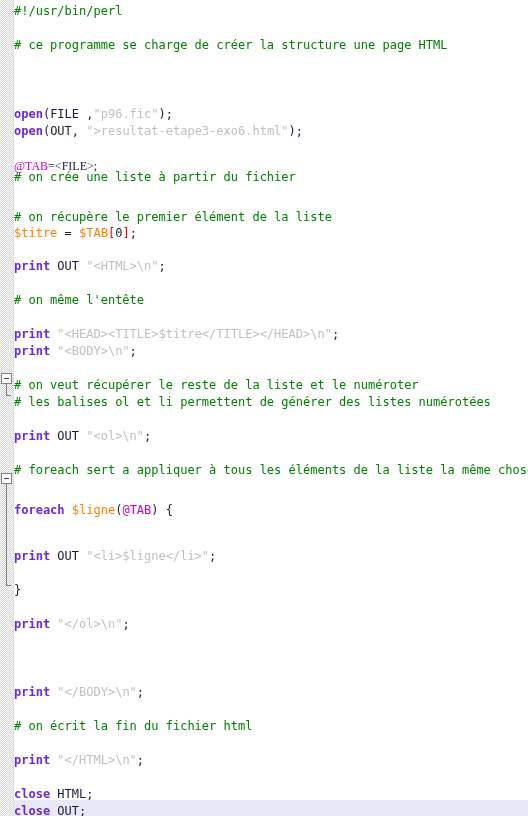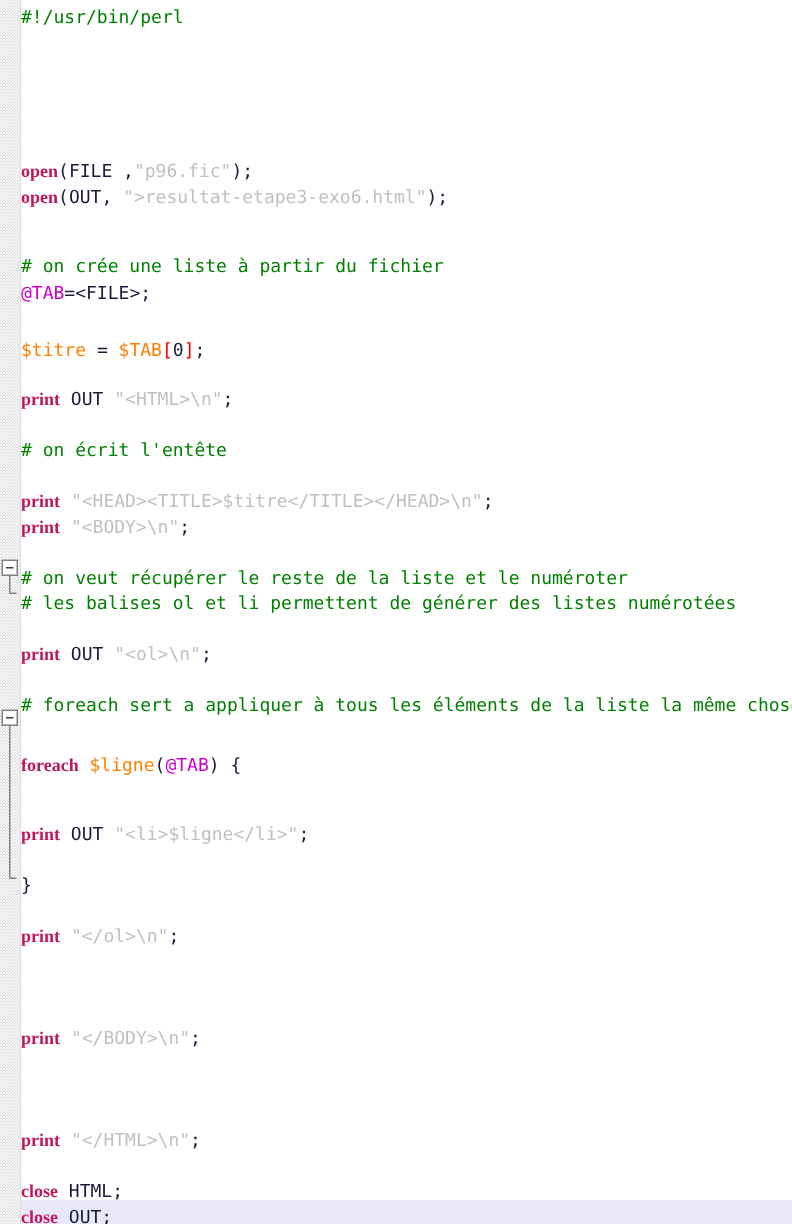--- a/index.html
+++ b/index.html
@@ -44,21 +44,21 @@
   }
   .line{
     position:absolute;left:0;height:22.5px;line-height:22.5px;
     white-space:pre;font-size:12px;
     color:#202020;
   }
   .line.cur{
     left:-14px;padding-left:14px;width:528px;background:#e8e8f8;
   }
   .cm{color:#008000;}
-  .kw{color:#be185d;font-weight:bold;font-family:Liberation Serif, serif;}
+  .kw{color:#6d28d9;font-weight:bold;}
   .str{color:#c0c0c0;}
   .sc{color:#ff8000;}
   .arr{color:#cc00cc;}
   .br{color:#ff0000;}
   .pl{color:#1a1a3a;}
 </style>
 </head>
 <body>
 
 <div id="editor">
@@ -71,33 +71,35 @@
       <div class="fold-line" style="top: 384px; height: 11px;"></div>
       <div class="fold-foot" style="top: 395px;"></div>
       <div class="fold-box" style="top: 473px;"></div>
       <div class="fold-line" style="top: 484px; height: 101px;"></div>
       <div class="fold-foot" style="top: 585px;"></div>
     </div>
 
   <div id="code">
       <div class="line" style="top: 0px;"><span class="cm">#!/usr/bin/perl</span></div>
       <div class="line" style="top: 22px;">&nbsp;</div>
+      <div class="line" style="top: 34px;"><span class="cm"># ce programme se charge de créer la structure une page HTML</span></div>
       <div class="line" style="top: 56px;">&nbsp;</div>
       <div class="line" style="top: 90px;">&nbsp;</div>
       <div class="line" style="top: 103px;"><span class="kw">open</span><span class="pl">(</span><span class="pl">FILE ,</span><span class="str">"p96.fic"</span><span class="pl">);</span></div>
       <div class="line" style="top: 120px;"><span class="kw">open</span><span class="pl">(</span><span class="pl">OUT, </span><span class="str">"&gt;resultat-etape3-exo6.html"</span><span class="pl">);</span></div>
       <div class="line" style="top: 142px;">&nbsp;</div>
       <div class="line" style="top: 154px; margin-top: 12px;"><span class="cm"># on crée une liste à partir du fichier</span></div>
-      <div class="line" style="top: 184px;"><span class="arr">@TAB</span><span class="pl">=&lt;FILE&gt;;</span></div>
+      <div class="line" style="top: 155px; font-family: Liberation Serif, serif;"><span class="arr">@TAB</span><span class="pl">=&lt;FILE&gt;;</span></div>
       <div class="line" style="top: 192px;">&nbsp;</div>
+      <div class="line" style="top: 206px;"><span class="cm"># on récupère le premier élément de la liste</span></div>
       <div class="line" style="top: 222px;"><span class="sc">$titre</span><span class="pl"> = </span><span class="sc">$TAB</span><span class="br">[</span><span class="pl">0</span><span class="br">]</span><span class="pl">;</span></div>
       <div class="line" style="top: 239px;">&nbsp;</div>
       <div class="line" style="top: 255px;"><span class="kw">print</span><span class="pl"> OUT </span><span class="str">"&lt;HTML&gt;\n"</span><span class="pl">;</span></div>
       <div class="line" style="top: 272px;">&nbsp;</div>
-      <div class="line" style="top: 289px;"><span class="cm"># on écrit l'entête</span></div>
+      <div class="line" style="top: 289px;"><span class="cm"># on même l'entête</span></div>
       <div class="line" style="top: 306px;">&nbsp;</div>
       <div class="line" style="top: 323px;"><span class="kw">print</span><span class="pl"> </span><span class="str">"&lt;HEAD&gt;&lt;TITLE&gt;$titre&lt;/TITLE&gt;&lt;/HEAD&gt;\n"</span><span class="pl">;</span></div>
       <div class="line" style="top: 340px;"><span class="kw">print</span><span class="pl"> </span><span class="str">"&lt;BODY&gt;\n"</span><span class="pl">;</span></div>
       <div class="line" style="top: 357px;">&nbsp;</div>
       <div class="line" style="top: 374px;"><span class="cm"># on veut récupérer le reste de la liste et le numéroter</span></div>
       <div class="line" style="top: 391px;"><span class="cm"># les balises ol et li permettent de générer des listes numérotées</span></div>
       <div class="line" style="top: 408px;">&nbsp;</div>
       <div class="line" style="top: 425px;"><span class="kw">print</span><span class="pl"> OUT </span><span class="str">"&lt;ol&gt;\n"</span><span class="pl">;</span></div>
       <div class="line" style="top: 442px;">&nbsp;</div>
       <div class="line" style="top: 459px;"><span class="cm"># foreach sert a appliquer à tous les éléments de la liste la même chose</span></div>
@@ -108,20 +110,21 @@
       <div class="line" style="top: 545px;"><span class="kw">print</span><span class="pl"> OUT </span><span class="str">"&lt;li&gt;$ligne&lt;/li&gt;"</span><span class="pl">;</span></div>
       <div class="line" style="top: 562px;">&nbsp;</div>
       <div class="line" style="top: 579px;"><span class="pl">}</span></div>
       <div class="line" style="top: 596px;">&nbsp;</div>
       <div class="line" style="top: 613px;"><span class="kw">print</span><span class="pl"> </span><span class="str">"&lt;/ol&gt;\n"</span><span class="pl">;</span></div>
       <div class="line" style="top: 630px;">&nbsp;</div>
       <div class="line" style="top: 647px;">&nbsp;</div>
       <div class="line" style="top: 664px;">&nbsp;</div>
       <div class="line" style="top: 681px;"><span class="kw">print</span><span class="pl"> </span><span class="str">"&lt;/BODY&gt;\n"</span><span class="pl">;</span></div>
       <div class="line" style="top: 698px;">&nbsp;</div>
+      <div class="line" style="top: 715px;"><span class="cm"># on écrit la fin du fichier html</span></div>
       <div class="line" style="top: 732px;">&nbsp;</div>
       <div class="line" style="top: 749px;"><span class="kw">print</span><span class="pl"> </span><span class="str">"&lt;/HTML&gt;\n"</span><span class="pl">;</span></div>
       <div class="line" style="top: 766px;">&nbsp;</div>
       <div class="line" style="top: 783px;"><span class="kw">close</span><span class="pl"> HTML;</span></div>
       <div class="line cur" style="top: 800px;"><span class="kw">close</span><span class="pl"> OUT;</span></div>
     </div>
 
 </div>
 
 </body></html>

